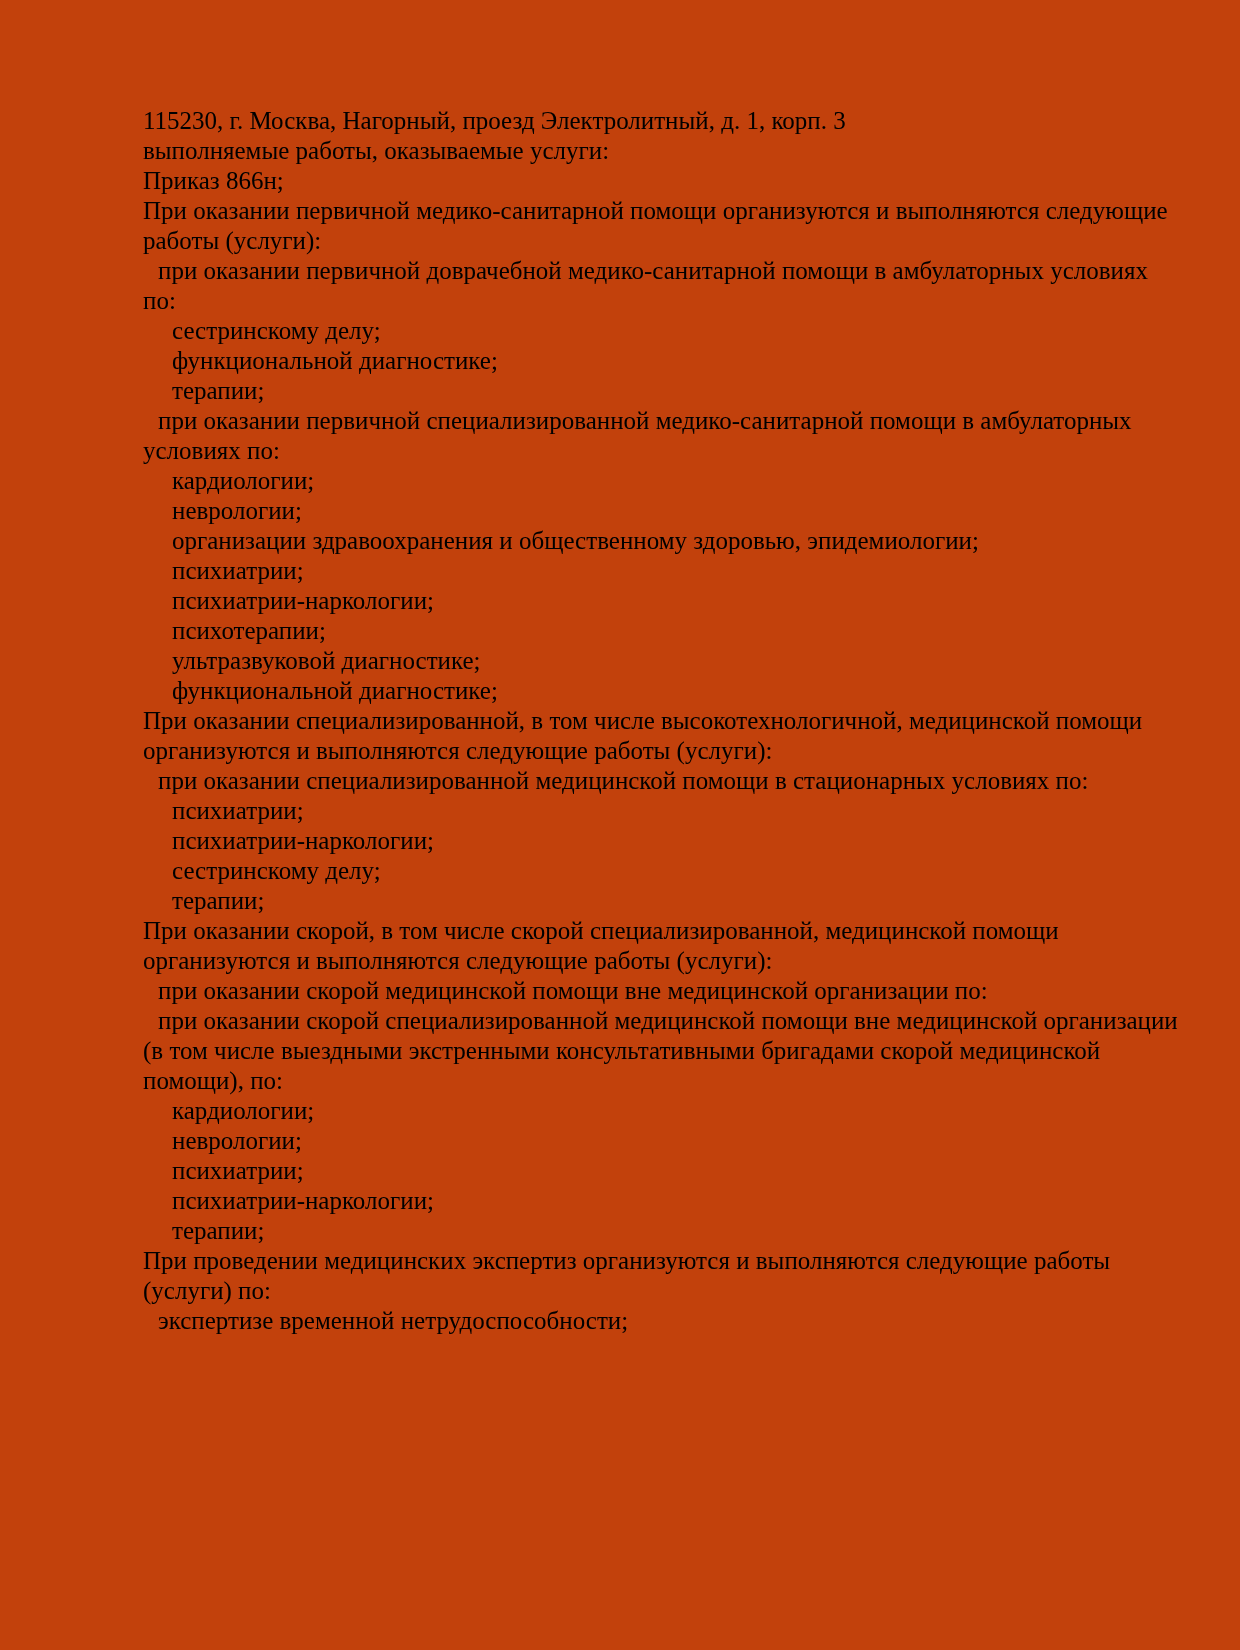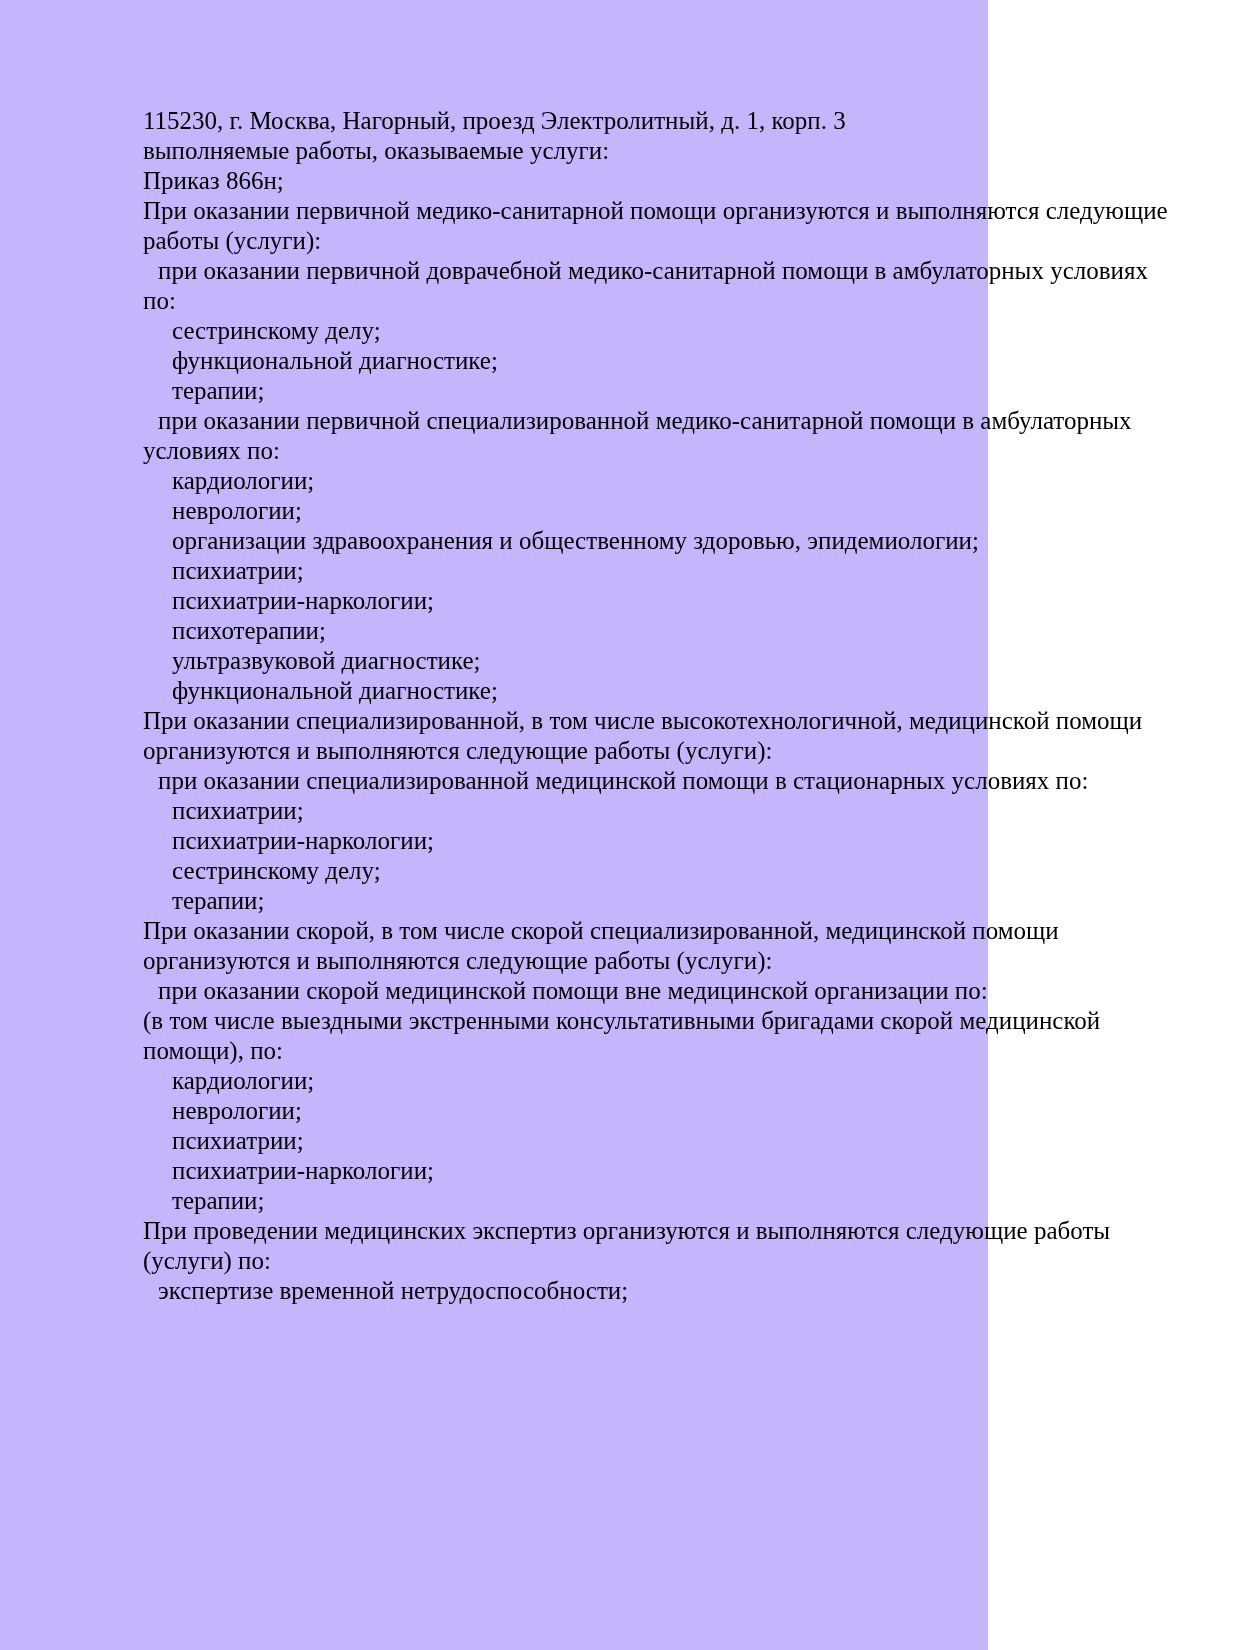--- a/index.html
+++ b/index.html
@@ -10,23 +10,23 @@
     width: 1240px;
     height: 1650px;
     position: relative;
     background: #ffffff;
     overflow: hidden;
   }
   .page {
     position: absolute;
     left: 0;
     top: 0;
-    width: 988px;
+    width: 1240px;
     height: 1650px;
-    background: #c4b5fd;
+    background: #c2410c;
   }
   .doc-text {
     position: absolute;
     left: 143px;
     top: 106px;
     width: 1040px;
     font-family: "Liberation Serif", "DejaVu Serif", serif;
     font-size: 25px;
     line-height: 30px;
     color: #000000;
@@ -68,20 +68,21 @@
       <div class="line indent-0">При оказании специализированной, в том числе высокотехнологичной, медицинской помощи</div>
       <div class="line indent-0">организуются и выполняются следующие работы (услуги):</div>
       <div class="line indent-1">при оказании специализированной медицинской помощи в стационарных условиях по:</div>
       <div class="line indent-2">психиатрии;</div>
       <div class="line indent-2">психиатрии-наркологии;</div>
       <div class="line indent-2">сестринскому делу;</div>
       <div class="line indent-2">терапии;</div>
       <div class="line indent-0">При оказании скорой, в том числе скорой специализированной, медицинской помощи</div>
       <div class="line indent-0">организуются и выполняются следующие работы (услуги):</div>
       <div class="line indent-1">при оказании скорой медицинской помощи вне медицинской организации по:</div>
+      <div class="line indent-1">при оказании скорой специализированной медицинской помощи вне медицинской организации</div>
       <div class="line indent-0">(в том числе выездными экстренными консультативными бригадами скорой медицинской</div>
       <div class="line indent-0">помощи), по:</div>
       <div class="line indent-2">кардиологии;</div>
       <div class="line indent-2">неврологии;</div>
       <div class="line indent-2">психиатрии;</div>
       <div class="line indent-2">психиатрии-наркологии;</div>
       <div class="line indent-2">терапии;</div>
       <div class="line indent-0">При проведении медицинских экспертиз организуются и выполняются следующие работы</div>
       <div class="line indent-0">(услуги) по:</div>
       <div class="line indent-1">экспертизе временной нетрудоспособности;</div>

